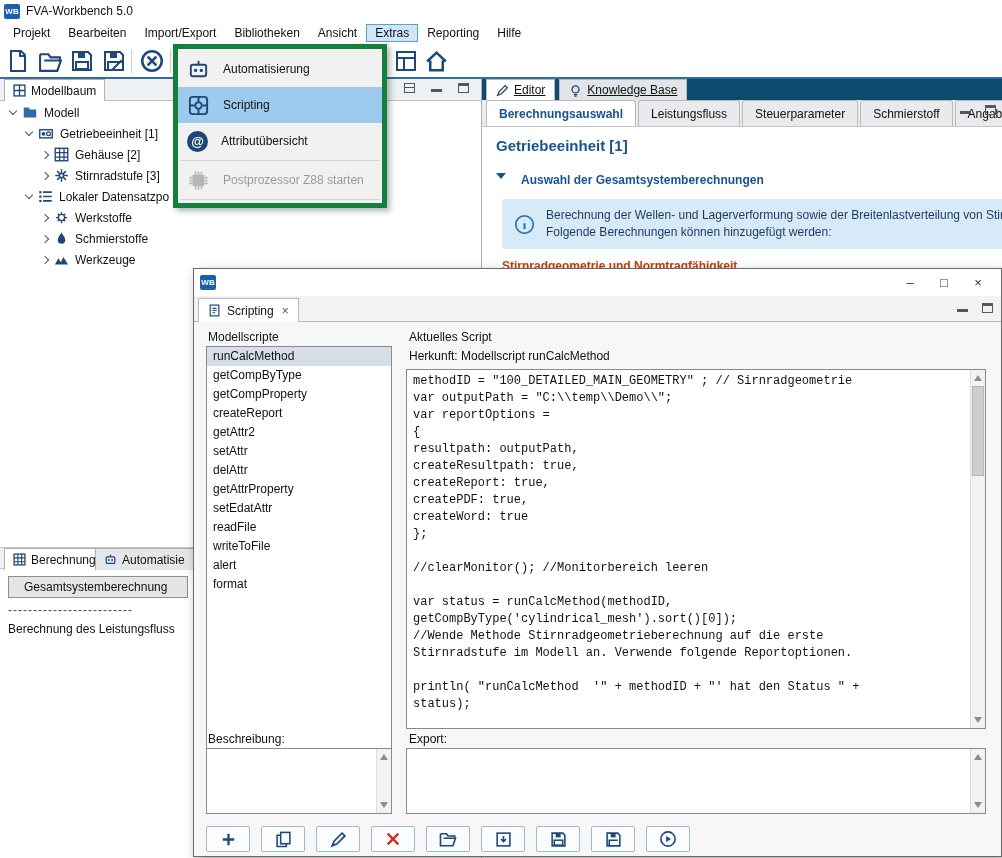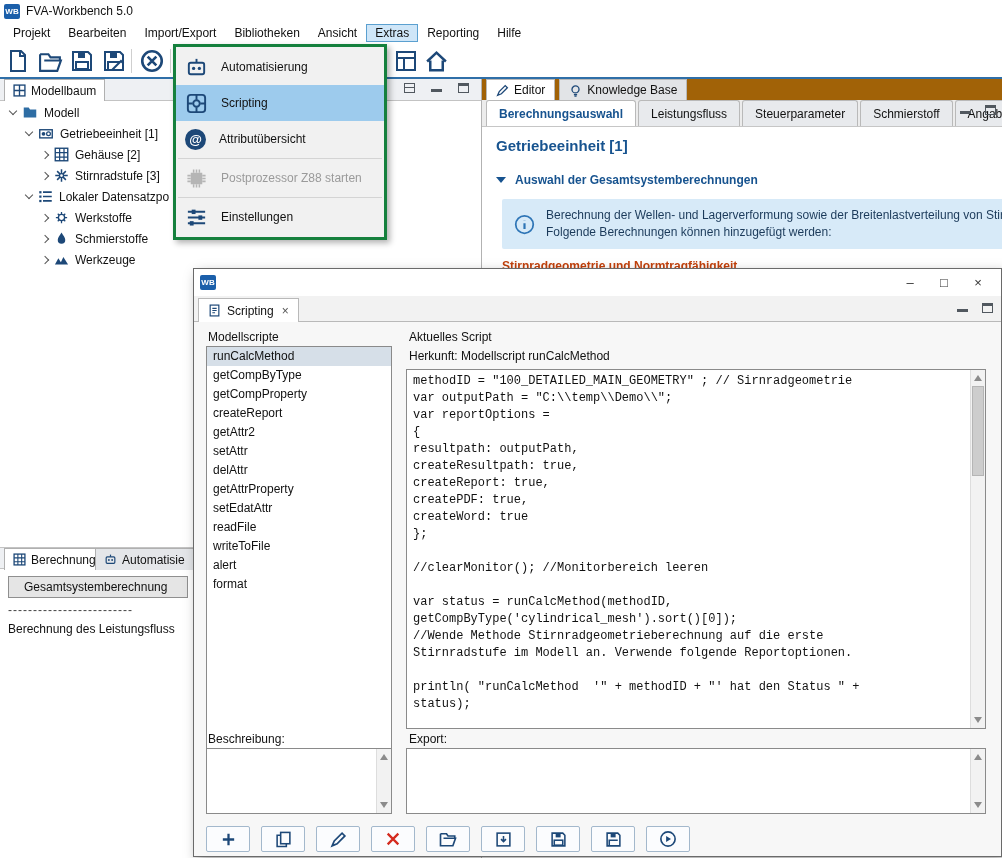--- a/index.html
+++ b/index.html
@@ -55,41 +55,41 @@
               border:1px solid #b0b0b0; border-bottom:none; background:#e4e6e9; }
   .calc-tab.sel { background:#fff; }
   .calc-body { position:absolute; left:0; top:491px; width:100%; bottom:0; background:#fff; }
   .calc-item-sel { position:absolute; left:8px; top:6px; width:180px; height:22px; background:#e5e5e5;
                    border:1px solid #8f8f8f; line-height:20px; padding-left:15px; }
   .calc-divider { position:absolute; left:8px; top:33px; color:#444; letter-spacing:1px; }
   .calc-item2 { position:absolute; left:8px; top:52px; white-space:nowrap; }
 
   
   .editor-panel { position:absolute; left:482px; top:79px; right:0; bottom:0; background:#fff; }
-  .ed-tabstrip { position:absolute; left:0; top:0; width:100%; height:21px; background:#a16207; display:flex; }
+  .ed-tabstrip { position:absolute; left:0; top:0; width:100%; height:21px; background:#0c4a6e; display:flex;text-decoration:underline; }
   .ed-tab { height:21px; display:flex; align-items:center; gap:5px; padding:0 9px; border:1px solid #b9b9b9;
             border-bottom:none; background:#e2e4e7; margin-left:4px; }
   .ed-tab.sel { background:#fff; }
   .subtabstrip { position:absolute; left:0; top:21px; width:100%; height:27px; background:#ececec;
                  border-bottom:1px solid #c6c6c6; display:flex; align-items:flex-end; overflow:hidden; }
   .subtab { height:26px; display:flex; align-items:center; padding:0 12px; border:1px solid #b9b9b9;
             border-bottom:none; background:#e8eaed; margin-right:2px; white-space:nowrap; border-radius:3px 3px 0 0; }
   .subtab.sel { background:#fff; color:#17538f; font-weight:bold; }
   .subtab-ctls { position:absolute; right:6px; top:26px; display:flex; gap:14px; }
   .ed-content { position:absolute; left:0; top:48px; right:0; bottom:0; background:#fff; overflow:hidden; }
   .ed-heading { position:absolute; left:14px; top:10px; font-size:15px; font-weight:bold; color:#17538f; }
-  .ed-section { position:absolute; left:14px; top:46px; font-weight:bold; color:#17538f; display:flex; align-items:center; gap:9px; }
+  .ed-section { position:absolute; left:14px; top:46px; font-weight:bold; color:#17538f; display:flex; align-items:flex-start; gap:15px; }
   .tri-down { width:0; height:0; border-left:5px solid transparent; border-right:5px solid transparent; border-top:6px solid #17538f; }
   .info-box { position:absolute; left:20px; top:72px; right:-2px; height:50px; background:#d7eaf8; border-radius:2px;
               display:flex; align-items:center; gap:11px; padding:6px 12px; color:#1b3a5a; }
   .info-lines { line-height:17px; white-space:nowrap; }
   .ed-link { position:absolute; left:20px; top:132px; font-weight:bold; color:#c2410c; }
 
   
-  .dd { position:absolute; left:173px; top:44px; width:214px; background:#f1f1f1; border:3px solid #15803d;
+  .dd { position:absolute; left:173px; top:44px; width:214px; background:#f1f1f1; border:5px solid #15803d;
         box-shadow:3px 3px 6px rgba(0,0,0,.30); z-index:50; padding:2px 0; }
   .dd-item { height:36px; display:flex; align-items:center; gap:13px; padding-left:9px; }
   .dd-item.hl { background:#9dcbed; }
   .dd-item.dis { color:#9a9a9a; }
   .dd-sep { height:1px; background:#d4d4d4; margin:1px 2px; }
   .at-badge { width:21px; height:21px; border-radius:50%; background:#1d4878; color:#fff; font-size:13px;
               font-weight:bold; display:flex; align-items:center; justify-content:center; }
 
   
   .dialog { position:absolute; left:193px; top:268px; width:809px; height:589px; background:#f7f7f7;
@@ -403,31 +403,20 @@
   <div class="dd-item dis">
     <span class="icon gy">
       <svg width="23" height="23" viewBox="0 0 24 24">
           <rect x="6" y="6" width="12" height="12" fill="#b5b5b5"></rect>
           <path d="M9 6V2.5M12 6V2.5M15 6V2.5M9 21.5V18M12 21.5V18M15 21.5V18M6 9H2.5M6 12H2.5M6 15H2.5M21.5 9H18M21.5 12H18M21.5 15H18" stroke="#b5b5b5" stroke-width="1.6"></path>
         </svg>
     </span>
     <span>Postprozessor Z88 starten</span>
   </div>
   <div class="dd-sep"></div>
-  <div class="dd-item">
-    <span class="icon nv">
-      <svg width="23" height="23" viewBox="0 0 24 24">
-          <path d="M3 6h18M3 12h18M3 18h18" stroke="currentColor" stroke-width="2"></path>
-          <rect x="7" y="3.8" width="4" height="4.6" fill="currentColor"></rect>
-          <rect x="14" y="9.8" width="4" height="4.6" fill="currentColor"></rect>
-          <rect x="5" y="15.8" width="4" height="4.6" fill="currentColor"></rect>
-        </svg>
-    </span>
-    <span>Einstellungen</span>
-  </div>
 </div>
 
 <div class="dialog">
   <div class="dlg-titlebar">
     <span class="wb-logo">WB</span>
     <span style="flex:1"></span>
     <span class="dlg-ctl">–</span>
     <span class="dlg-ctl">□</span>
     <span class="dlg-ctl">×</span>
   </div>

